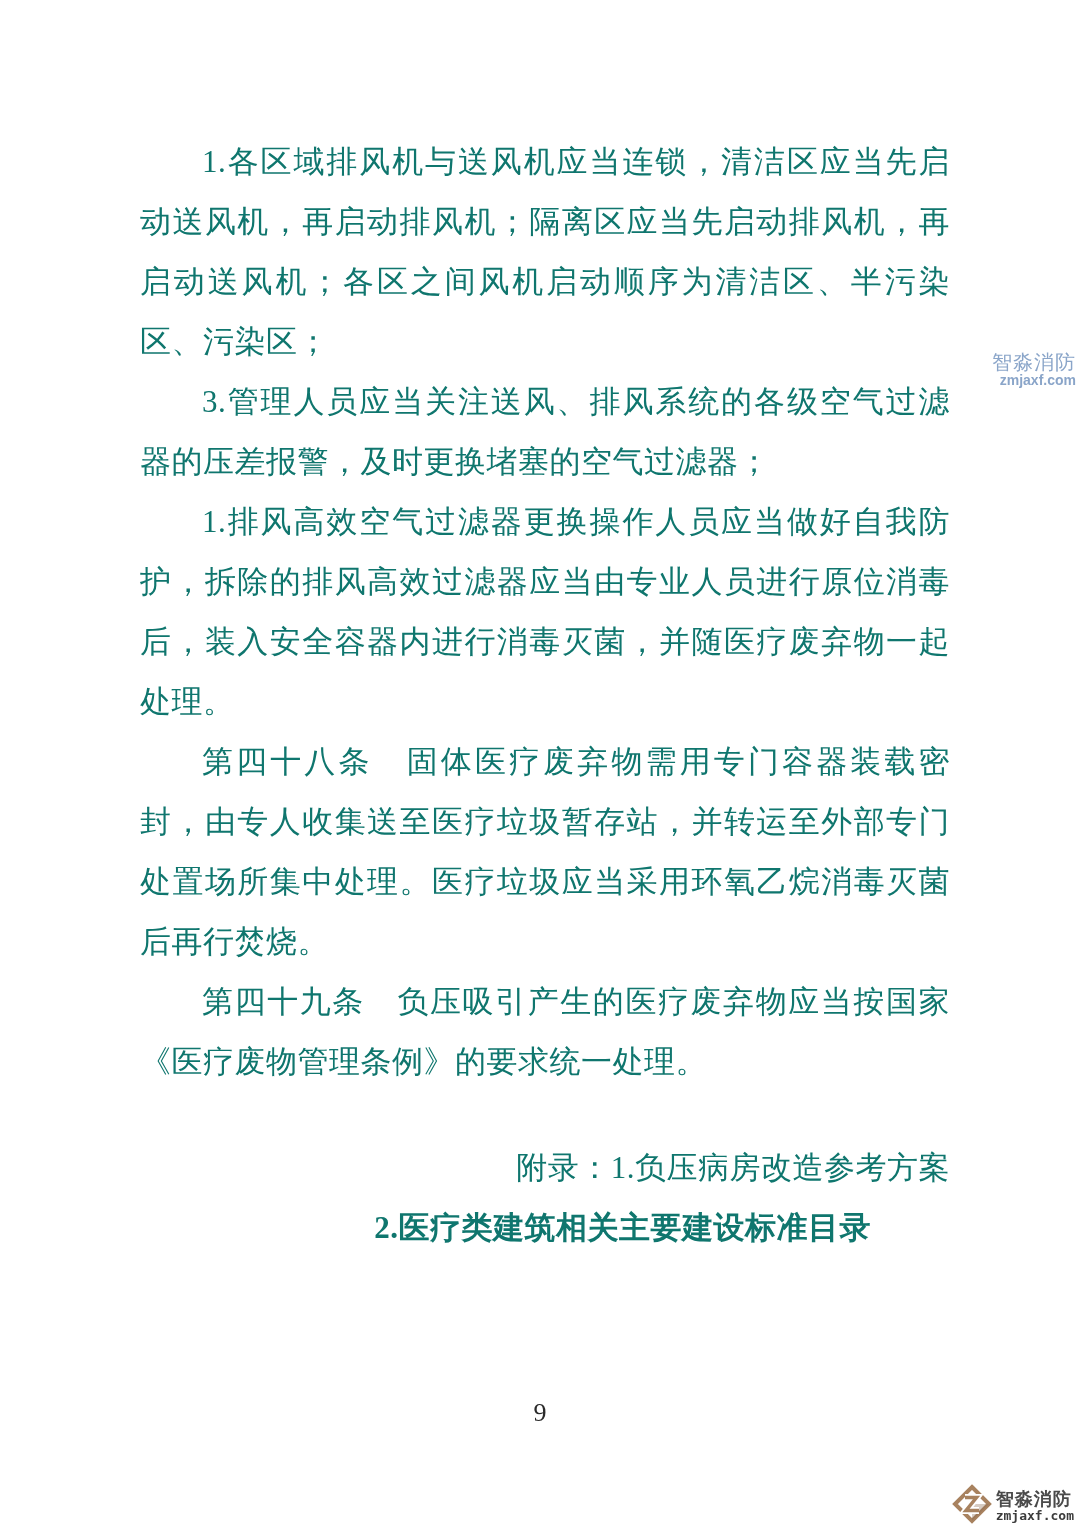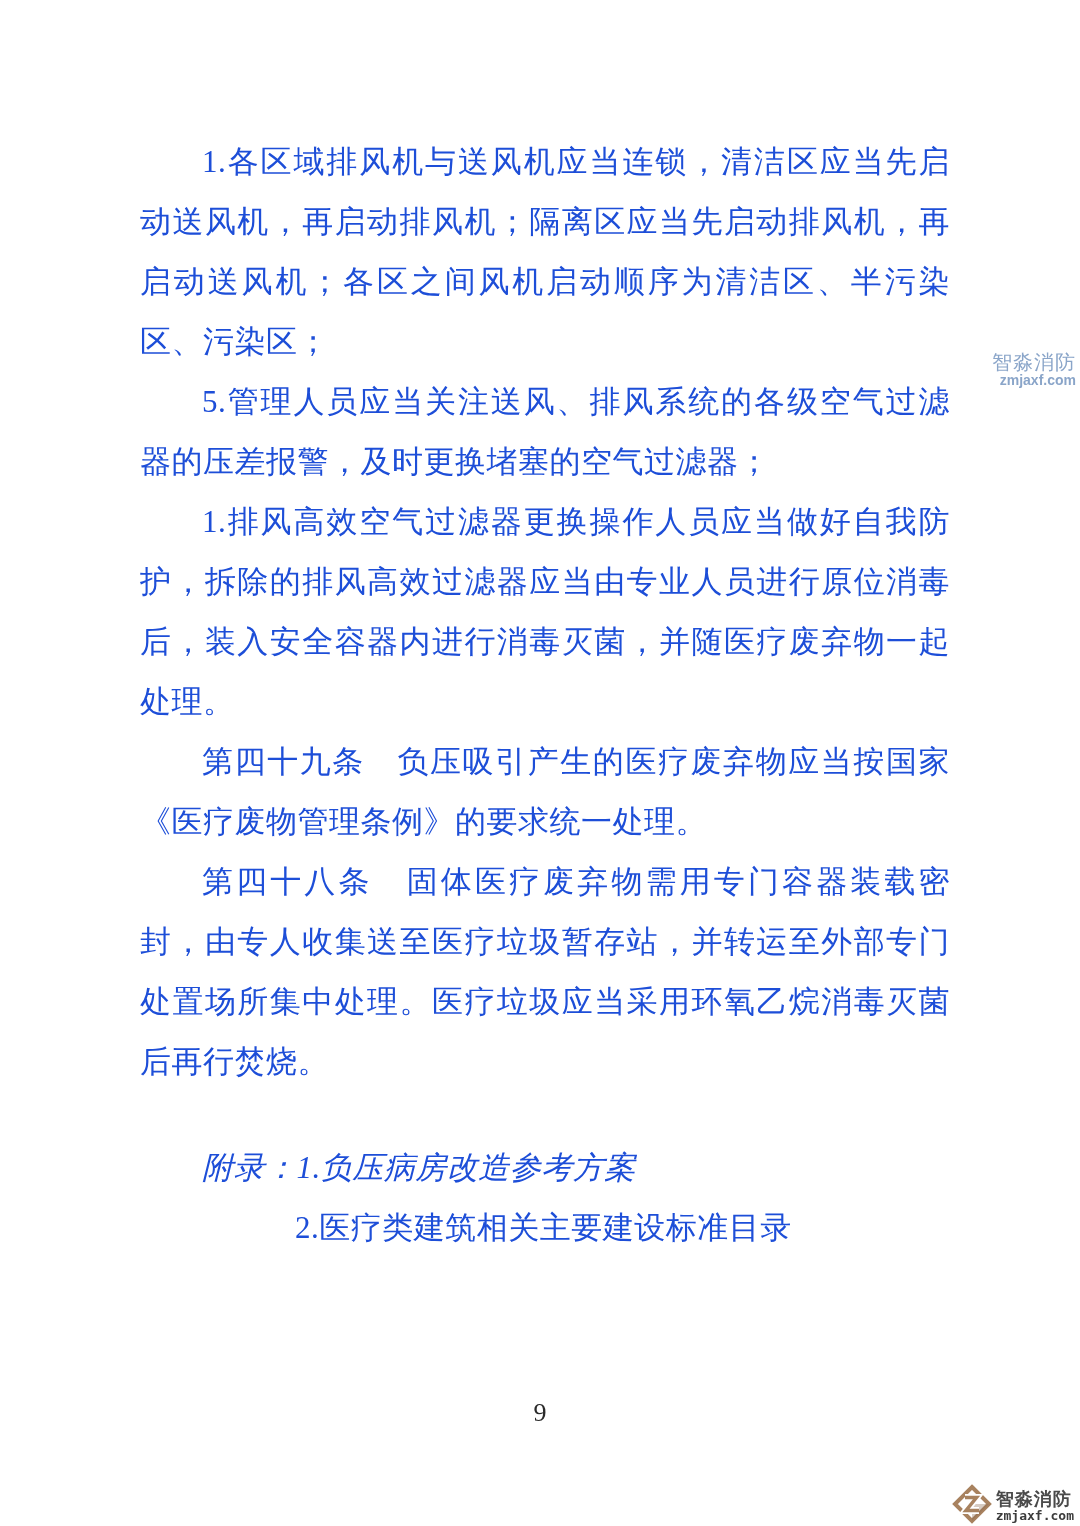--- a/index.html
+++ b/index.html
@@ -12,36 +12,36 @@
   }
   .doc-body{
     position:absolute;
     left:140px;top:132px;
     width:810px;
   }
   .doc-body p{
     margin:0;
     font-size:31px;
     line-height:60px;
-    color:#1d4ed8;
+    color:#0f766e;
     text-align:justify;
     text-indent:62px;
     letter-spacing:0.5px;
   }
   .appendix{
     margin-top:46px;
   }
   .appendix .ap-line1{
     text-indent:62px;
-    text-align:left;
-    font-style:italic;
+    text-align:right;
   }
   .appendix .ap-line2{
     text-indent:155px;
-    text-align:left;
+    text-align:center;
+    font-weight:bold;
   }
   .page-number{
     position:absolute;
     top:1398px;left:0;
     width:100%;
     text-align:center;
     font-size:26px;
     color:#2a2a2a;
   }
   .side-watermark{
@@ -85,24 +85,24 @@
     font-weight:bold;
     color:#3c3c3c;
     font-family:"DejaVu Sans Mono","Liberation Mono",monospace;
   }
 </style>
 </head>
 <body>
 
 <main class="doc-body">
   <p>1.各区域排风机与送风机应当连锁，清洁区应当先启动送风机，再启动排风机；隔离区应当先启动排风机，再启动送风机；各区之间风机启动顺序为清洁区、半污染区、污染区；</p>
-  <p>5.管理人员应当关注送风、排风系统的各级空气过滤器的压差报警，及时更换堵塞的空气过滤器；</p>
+  <p>3.管理人员应当关注送风、排风系统的各级空气过滤器的压差报警，及时更换堵塞的空气过滤器；</p>
   <p>1.排风高效空气过滤器更换操作人员应当做好自我防护，拆除的排风高效过滤器应当由专业人员进行原位消毒后，装入安全容器内进行消毒灭菌，并随医疗废弃物一起处理。</p>
+  <p>第四十八条　固体医疗废弃物需用专门容器装载密封，由专人收集送至医疗垃圾暂存站，并转运至外部专门处置场所集中处理。医疗垃圾应当采用环氧乙烷消毒灭菌后再行焚烧。</p>
   <p>第四十九条　负压吸引产生的医疗废弃物应当按国家《医疗废物管理条例》的要求统一处理。</p>
-  <p>第四十八条　固体医疗废弃物需用专门容器装载密封，由专人收集送至医疗垃圾暂存站，并转运至外部专门处置场所集中处理。医疗垃圾应当采用环氧乙烷消毒灭菌后再行焚烧。</p>
 
   <div class="appendix">
     <p class="ap-line1"><span>附录：</span><span>1.负压病房改造参考方案</span></p>
     <p class="ap-line2"><span>2.医疗类建筑相关主要建设标准目录</span></p>
   </div>
 </main>
 
 <div class="page-number">9</div>
 
 <div class="side-watermark" style="color: rgb(138, 165, 201);">

